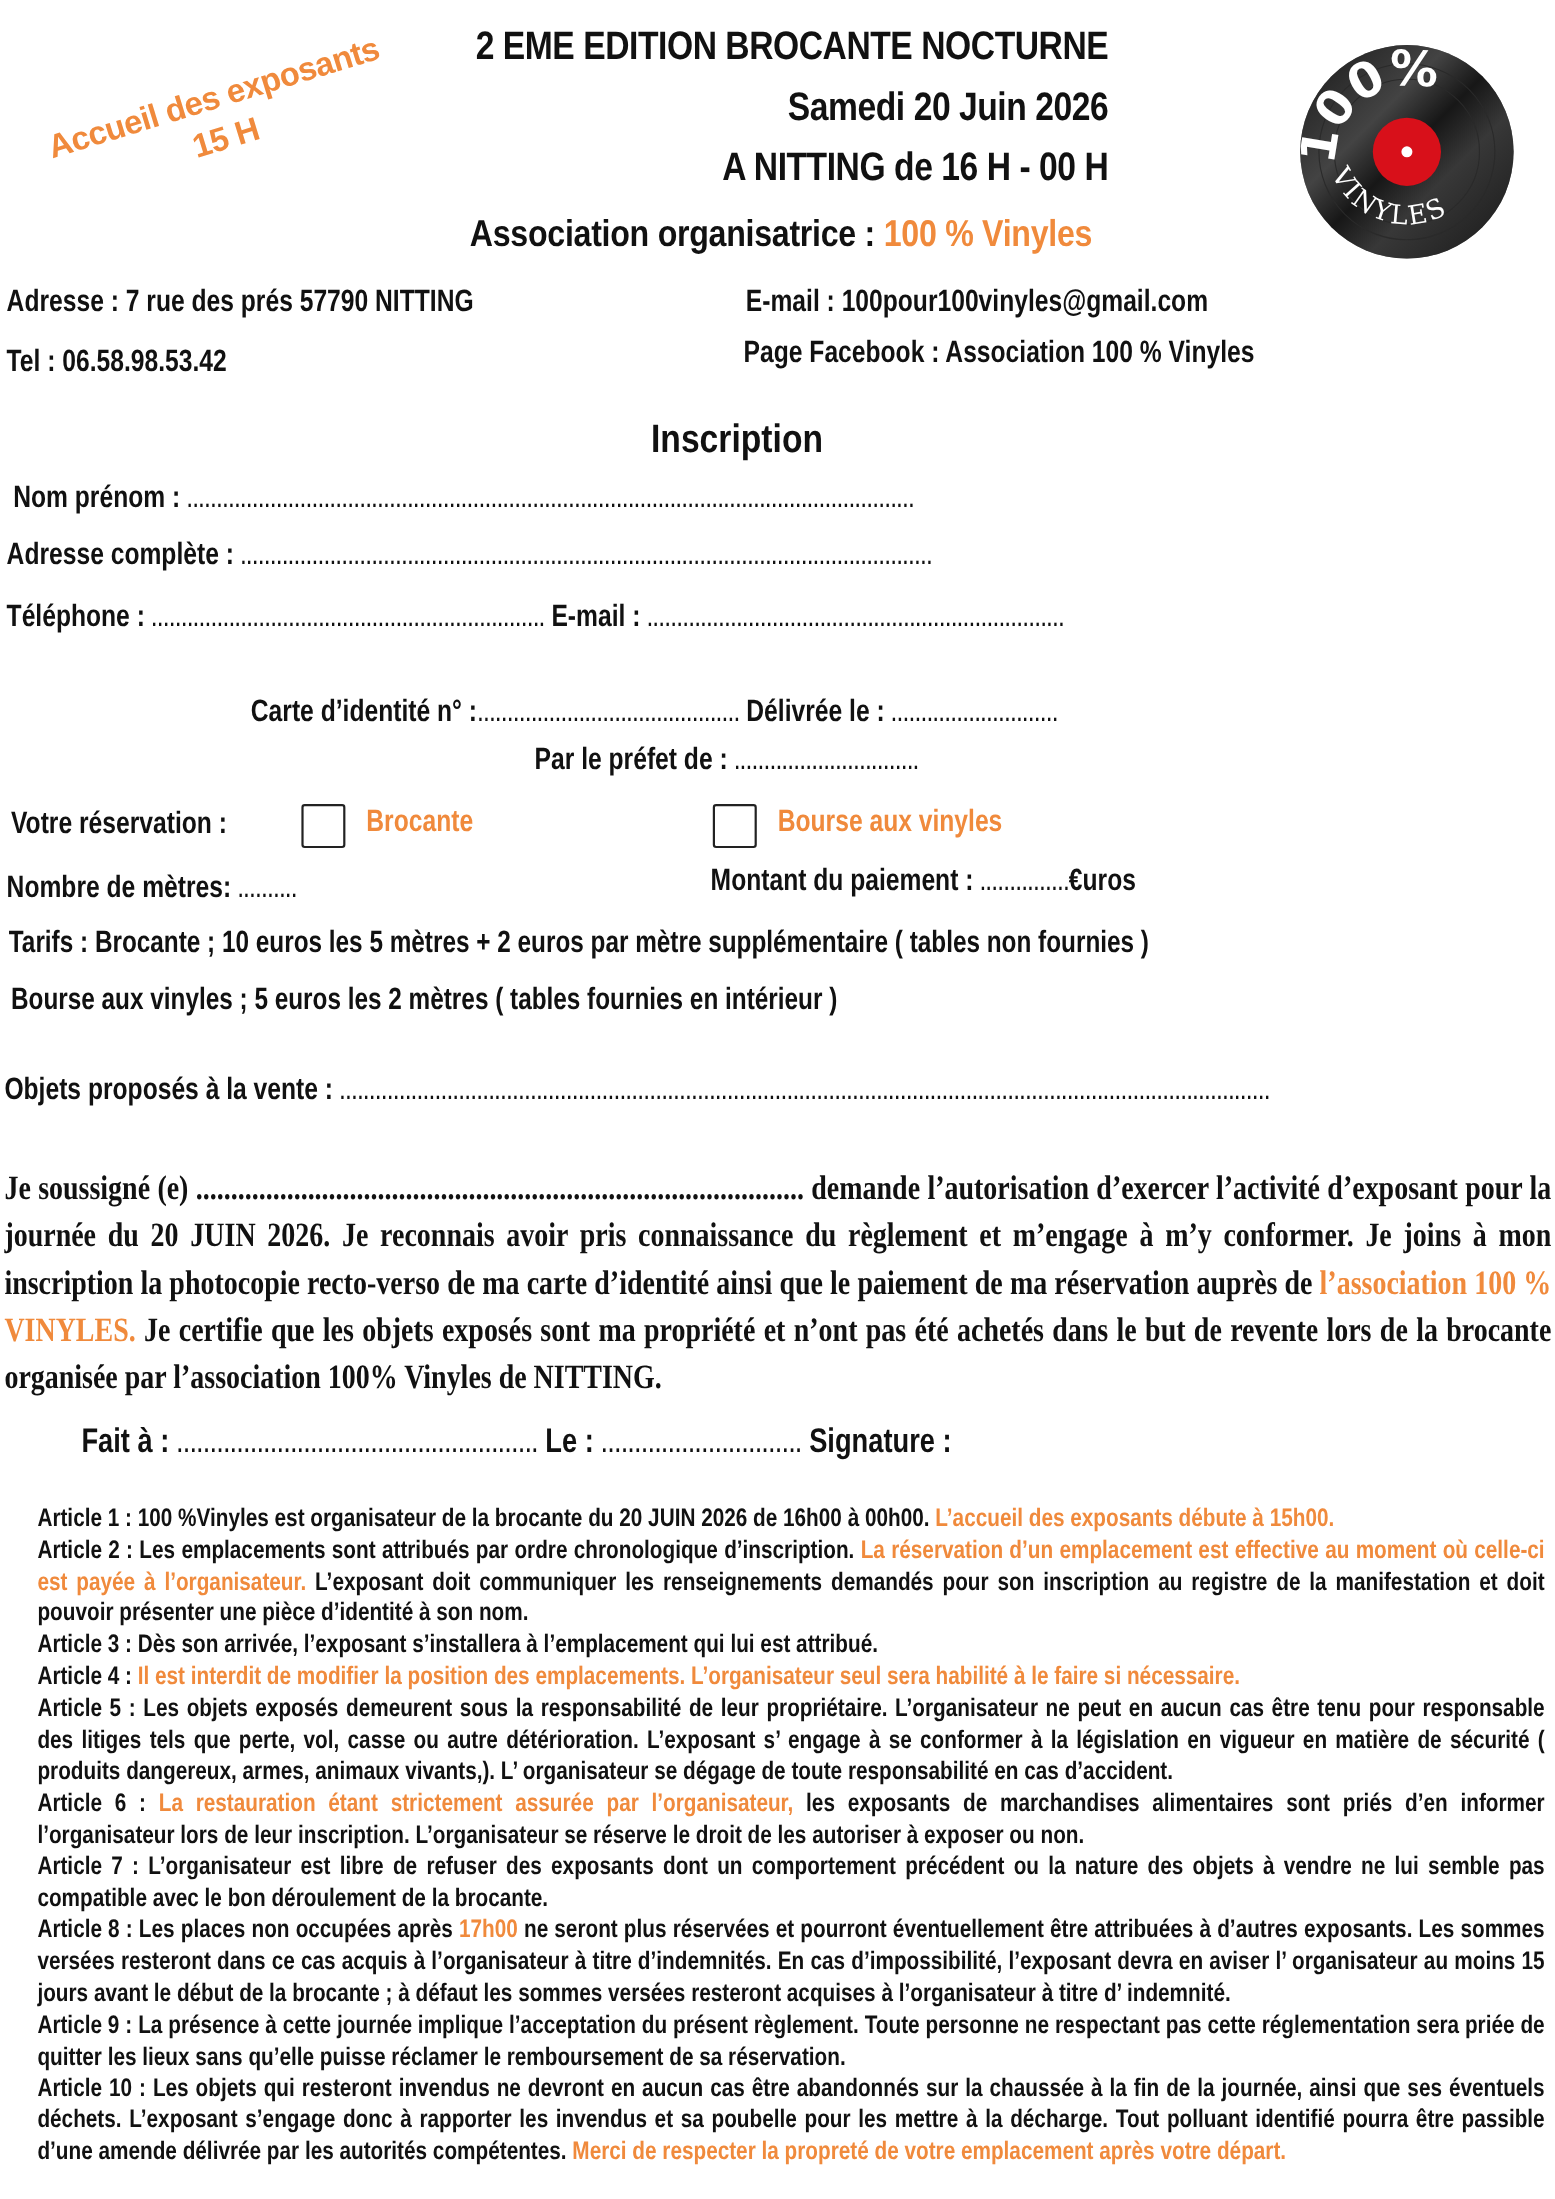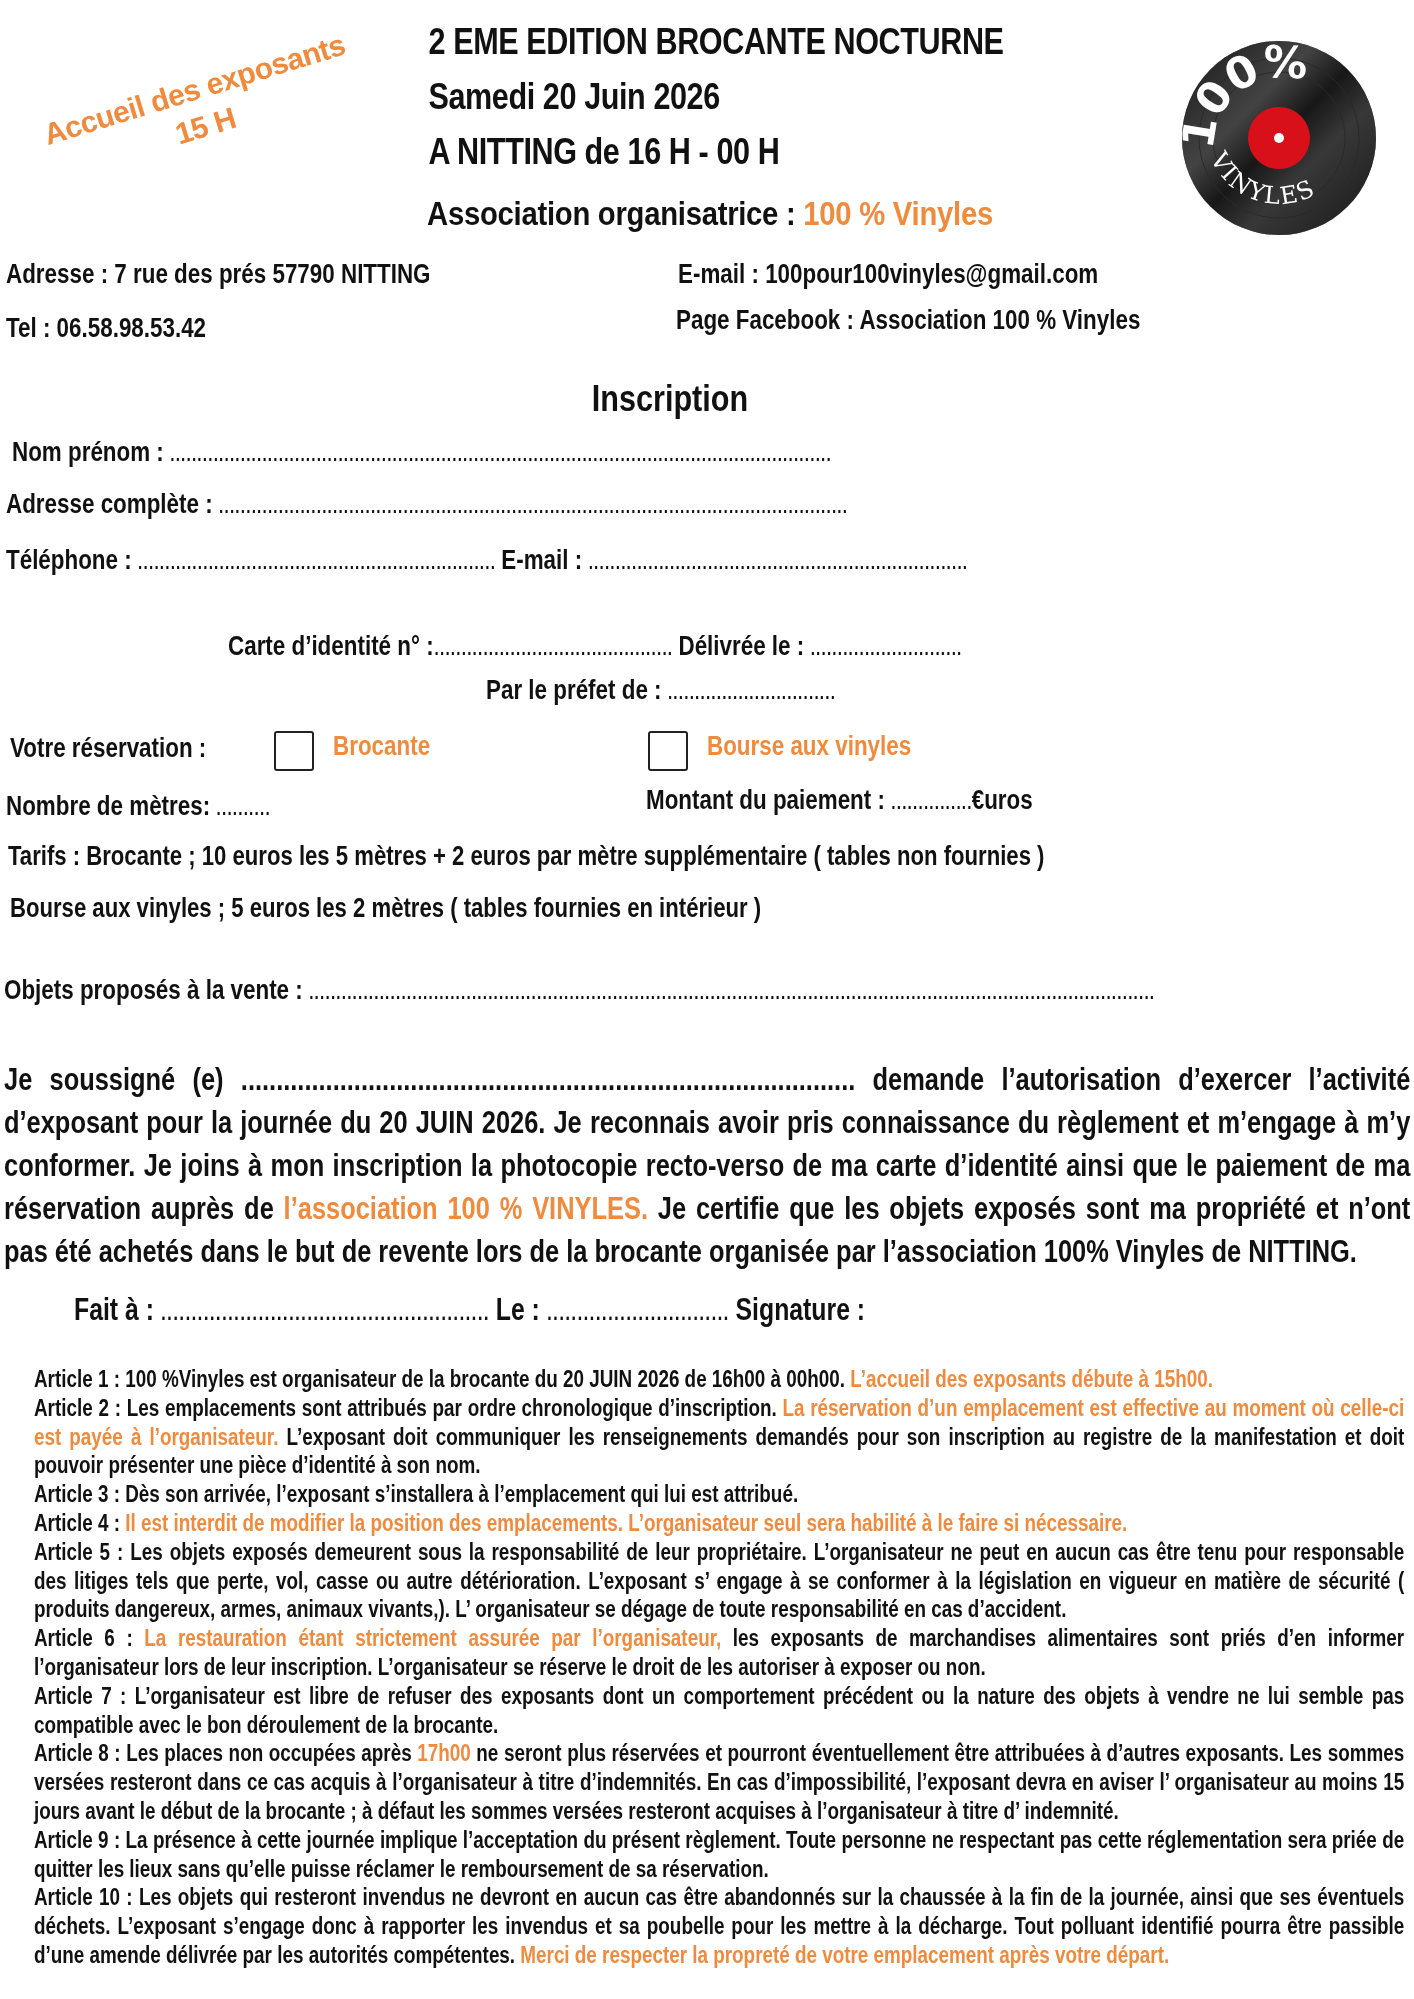--- a/index.html
+++ b/index.html
@@ -11,41 +11,42 @@
   .orange { color: #f08a3c; }
   .abs { position: absolute; }
 
   
   .stamp {
     left: 30px; top: 70px; width: 340px; text-align: center;
     transform: rotate(-17deg); transform-origin: center;
     color: #f08a3c; font-weight: bold; font-size: 30px; line-height: 38px;
     letter-spacing: -0.5px;
   }
-  .title-block { left: 376px; top: 14px; width: 700px; text-align: left; font-weight: bold; }
+  .title-block { left: 360px; top: 14px; width: 700px; text-align: right; font-weight: bold; }
   .title-line { font-size: 36px; line-height: 55px; letter-spacing: -0.5px; transform: scaleX(0.85); }
   .assoc { left: 360px; top: 194px; width: 700px; text-align: center; font-weight: bold; font-size: 34px; transform: scaleX(0.86); letter-spacing: -0.3px; }
 
   .logo { left: 1180px; top: 38px; width: 198px; height: 198px; }
 
   .info { font-weight: bold; font-size: 28px; transform: scaleX(0.8); transform-origin: left center; white-space: nowrap; }
 
   .section-title { left: 0; width: 1340px; top: 378px; text-align: center; font-weight: bold; font-size: 36px; transform: scaleX(0.85); }
 
   .field { font-weight: bold; font-size: 28px; transform: scaleX(0.8); transform-origin: left center; white-space: nowrap; }
   .dots { font-weight: normal; letter-spacing: -1px; }
 
   .checkbox {
     display: inline-block; width: 36px; height: 36px;
     border: 2px solid #222; border-radius: 3px; vertical-align: middle; background: #fff;
   }
 
   .para {
     left: 4px; top: 1058px; width: 1406px; font-weight: bold; font-size: 31px; line-height: 43px;
     text-align: justify;
+    font-family: Liberation Serif, serif;
   }
   .para-inner { transform: scaleX(0.82); transform-origin: left top; width: 1715px; }
 
   .articles {
     left: 34px; top: 1365px; width: 1370px; font-weight: bold; font-size: 23px; line-height: 28.8px; text-align: justify;
   }
   .articles-inner { transform: scaleX(0.82); transform-origin: left top; width: 1671px; }
   .article { margin: 0; }
 </style>
 </head>

